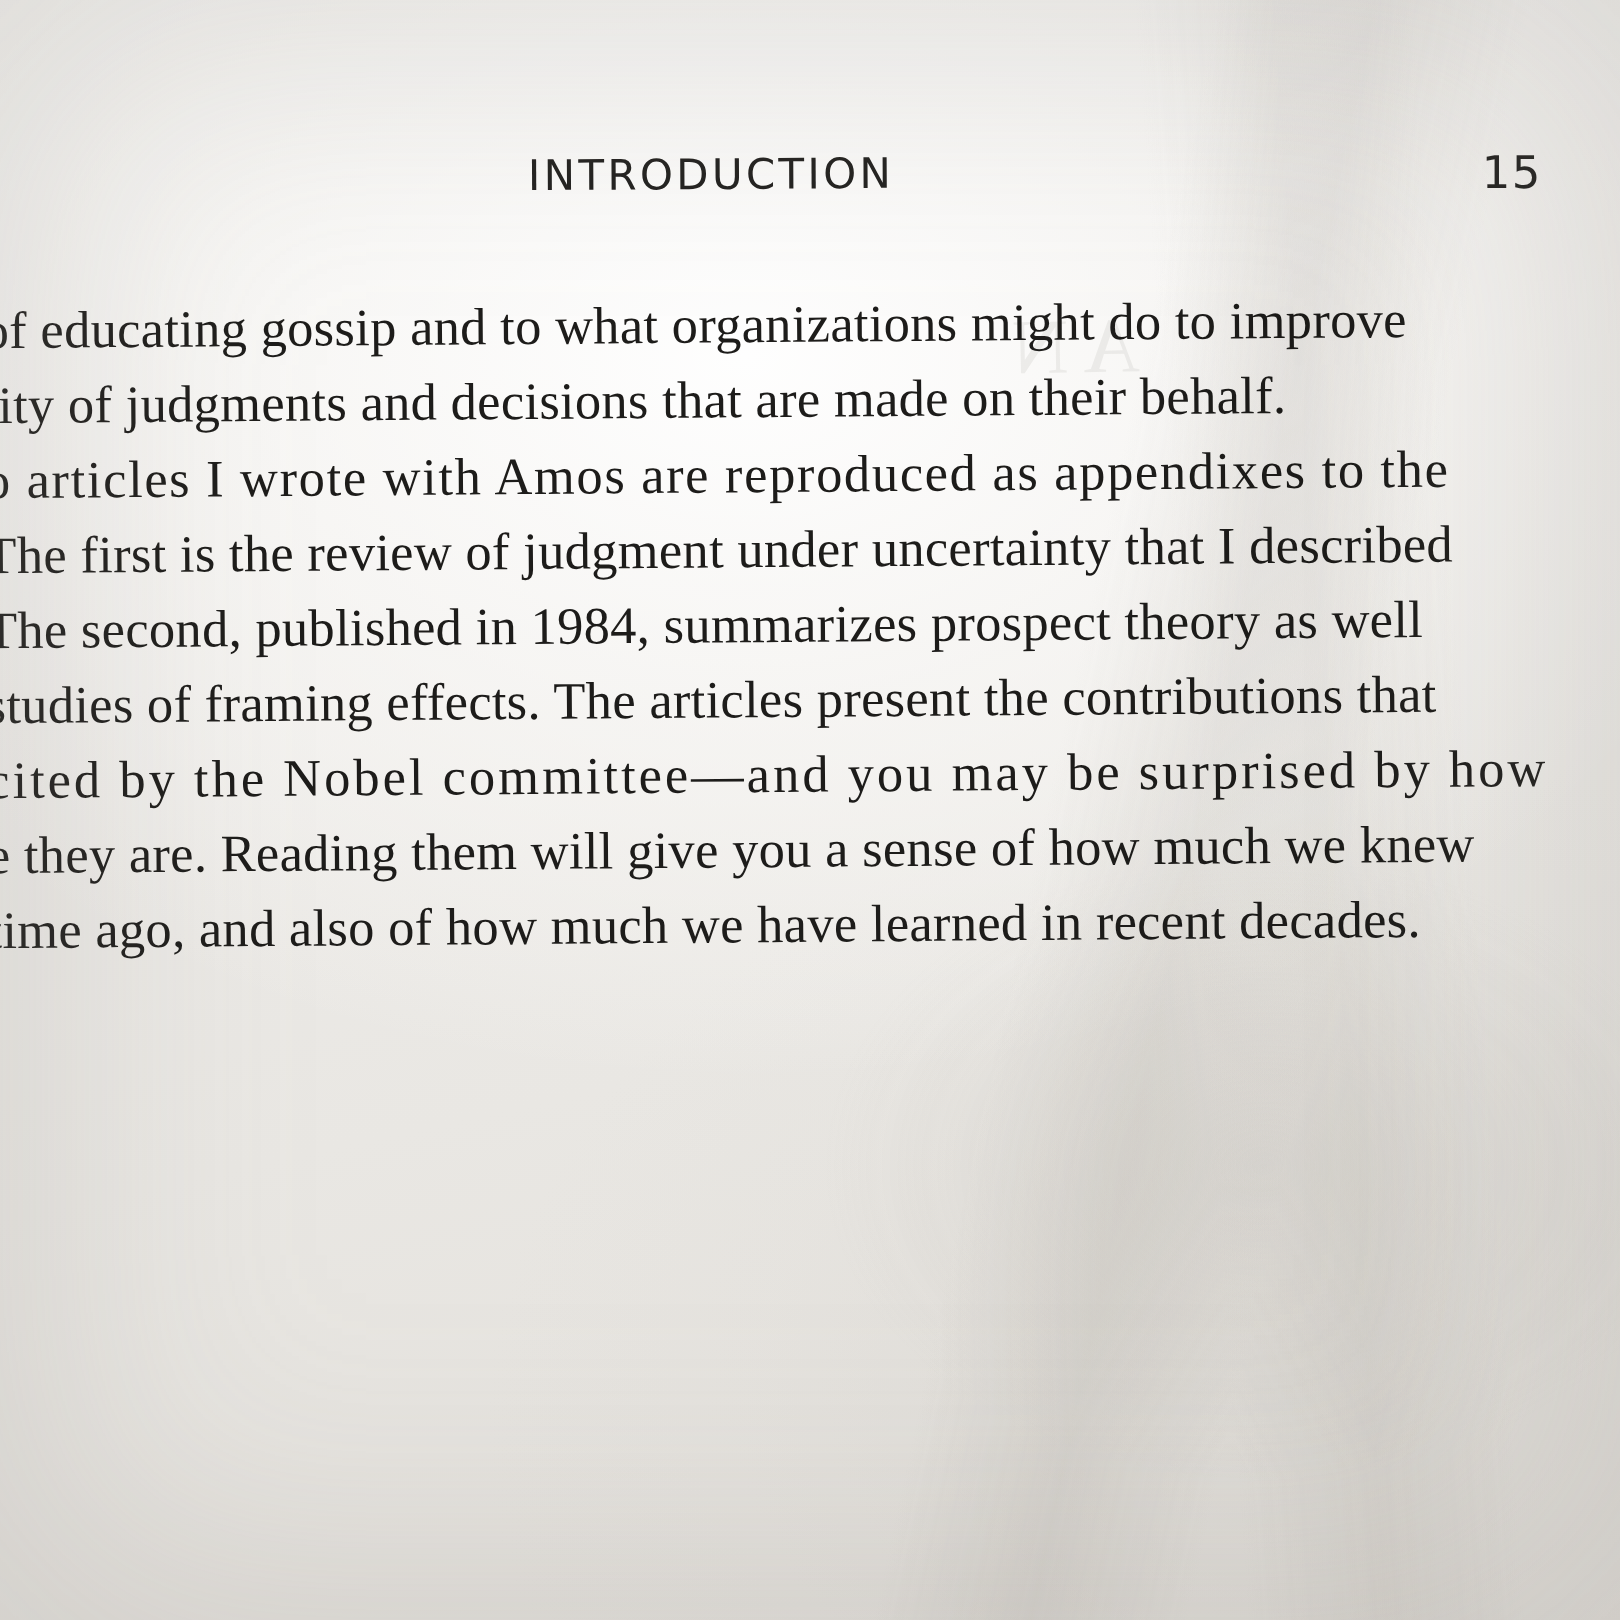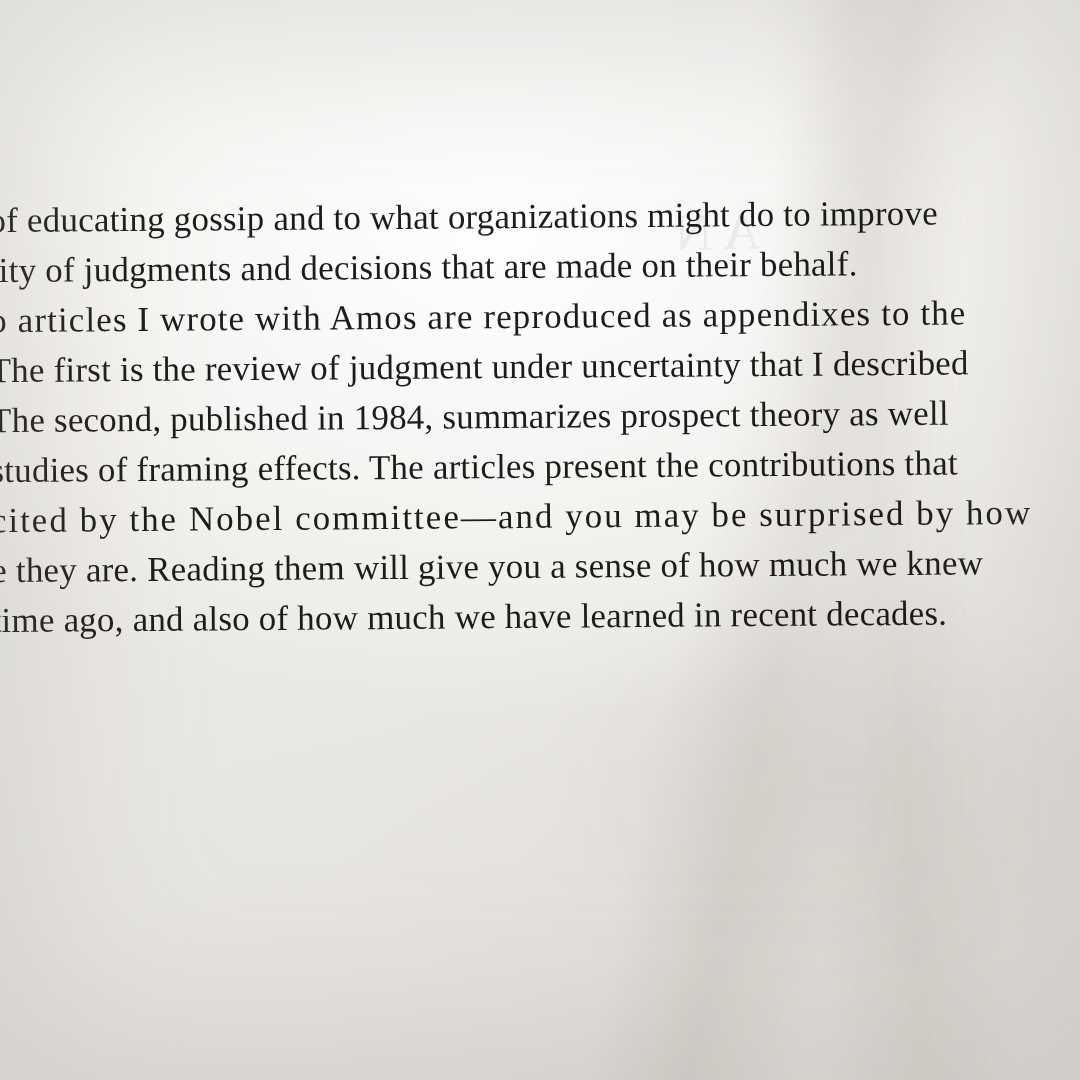--- a/index.html
+++ b/index.html
@@ -115,20 +115,24 @@
     user-select: none;
   }
 </style>
 </head>
 <body>
 
 <div id="page-photo">
 
   <div class="showthrough">AN</div>
 
+  <div class="running-head">
+    <div class="chapter-title">INTRODUCTION</div>
+    <div class="page-number">15</div>
+  </div>
 
   <div class="body-text">
     <div class="line">of educating gossip and to what organizations might do to improve</div>
     <div class="line">lity of judgments and decisions that are made on their behalf.</div>
     <div class="line just-wide">o articles I wrote with Amos are reproduced as appendixes to the</div>
     <div class="line">The first is the review of judgment under uncertainty that I described</div>
     <div class="line">The second, published in 1984, summarizes prospect theory as well</div>
     <div class="line">studies of framing effects. The articles present the contributions that</div>
     <div class="line just-xwide">cited by the Nobel committee—and you may be surprised by how</div>
     <div class="line">e they are. Reading them will give you a sense of how much we knew</div>

